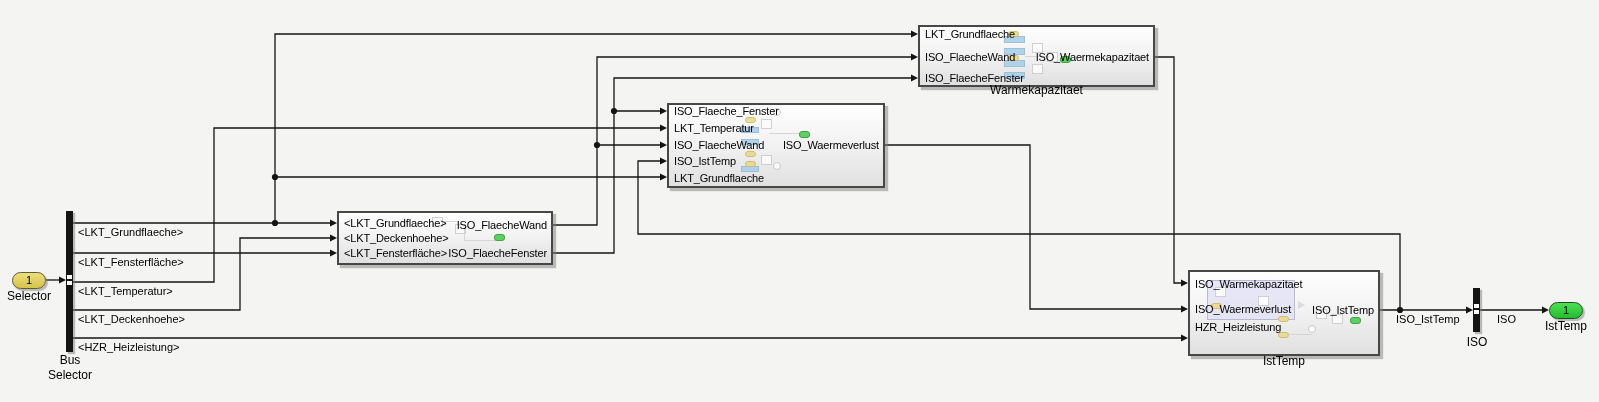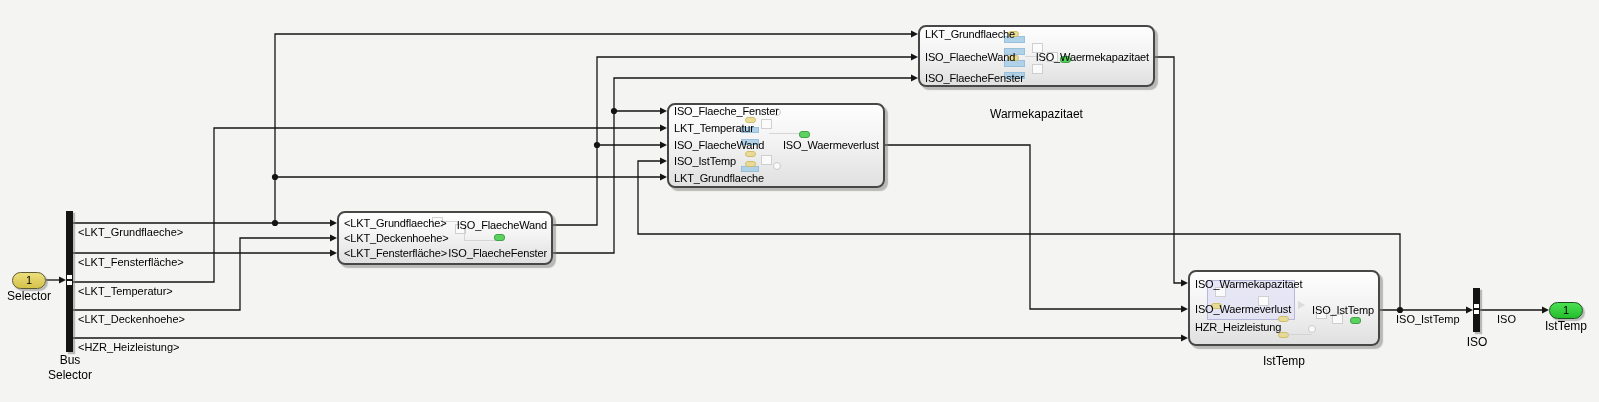--- a/index.html
+++ b/index.html
@@ -6,21 +6,21 @@
   .canvas {
     position:relative; width:1599px; height:402px; overflow:hidden;
     background:#f4f4f2;
     font-family:"Liberation Sans","DejaVu Sans",sans-serif;
     color:#000;
   }
   .wires { position:absolute; left:0; top:0; z-index:1; }
   .block {
     position:absolute; z-index:2; box-sizing:border-box;
     background:linear-gradient(180deg,#fefefe 0%,#f3f3f3 45%,#e0e0e0 100%);
-    border:2px solid #474747; border-radius:8px;
+    border:2px solid #474747; border-radius:0;
     box-shadow:3px 3px 1px rgba(125,125,125,0.5);
   }
   .portlabel {
     position:absolute; font-size:11px; line-height:12px; letter-spacing:-0.15px;
     white-space:nowrap; z-index:3;
   }
   .portlabel.in  { left:5px; }
   .portlabel.out { right:4px; text-align:left; }
   .title {
     position:absolute; z-index:3; font-size:12px; line-height:13px;
@@ -147,21 +147,21 @@
       <div class="pv-sq" style="left:127px;top:25px;"></div>
       <div class="pv-sq" style="left:112px;top:37px;"></div>
       <div class="pv-liney" style="left:105px;top:29px;width:24px;height:1px;"></div>
       <div class="pv-pill-g" style="left:140px;top:29px;"></div>
     </div>
     <div class="portlabel in" style="top:1px;">LKT_Grundflaeche</div>
     <div class="portlabel in" style="top:24px;">ISO_FlaecheWand</div>
     <div class="portlabel in" style="top:45px;">ISO_FlaecheFenster</div>
     <div class="portlabel out" style="top:24px;">ISO_Waermekapazitaet</div>
   </div>
-  <div class="title" style="left:918px;top:108px;width:237px;">Warmekapazitaet</div>
+  <div class="title" style="left:918px;top:84px;width:237px;">Warmekapazitaet</div>
 
   <div class="block" style="left:667px;top:103px;width:218px;height:85px;">
     <div class="pv">
       <div class="pv-bar" style="left:72px;top:22px;width:16px;height:4px;"></div>
       <div class="pv-bar" style="left:72px;top:34px;width:16px;height:4px;"></div>
       <div class="pv-bar" style="left:72px;top:61px;width:16px;height:4px;"></div>
       <div class="pv-pill-y" style="left:76px;top:12px;"></div>
       <div class="pv-pill-y" style="left:76px;top:46px;"></div>
       <div class="pv-pill-y" style="left:76px;top:56px;"></div>
       <div class="pv-sq" style="left:92px;top:14px;"></div>
@@ -172,21 +172,21 @@
       <div class="pv-pill-g" style="left:130px;top:26px;"></div>
     </div>
     <div class="portlabel in" style="top:0px;">ISO_Flaeche_Fenster</div>
     <div class="portlabel in" style="top:17px;">LKT_Temperatur</div>
     <div class="portlabel in" style="top:34px;">ISO_FlaecheWand</div>
     <div class="portlabel in" style="top:50px;">ISO_IstTemp</div>
     <div class="portlabel in" style="top:67px;">LKT_Grundflaeche</div>
     <div class="portlabel out" style="top:34px;">ISO_Waermeverlust</div>
   </div>
 
-  <div class="block" style="left:1188px;top:270px;width:192px;height:76px;">
+  <div class="block" style="left:1188px;top:270px;width:192px;height:86px;">
     <div class="pv">
       <div class="pv-rect-purple" style="left:17px;top:8px;width:86px;height:38px;"></div>
       <div class="pv-sq" style="left:25px;top:15px;"></div>
       <div class="pv-sq" style="left:68px;top:24px;"></div>
       <div class="pv-sq" style="left:126px;top:37px;"></div>
       <div class="pv-sq" style="left:142px;top:42px;"></div>
       <div class="pv-pill-y" style="left:21px;top:31px;"></div>
       <div class="pv-pill-y" style="left:88px;top:44px;"></div>
       <div class="pv-pill-y" style="left:88px;top:60px;"></div>
       <div class="pv-tri" style="left:108px;top:29px;"></div>

